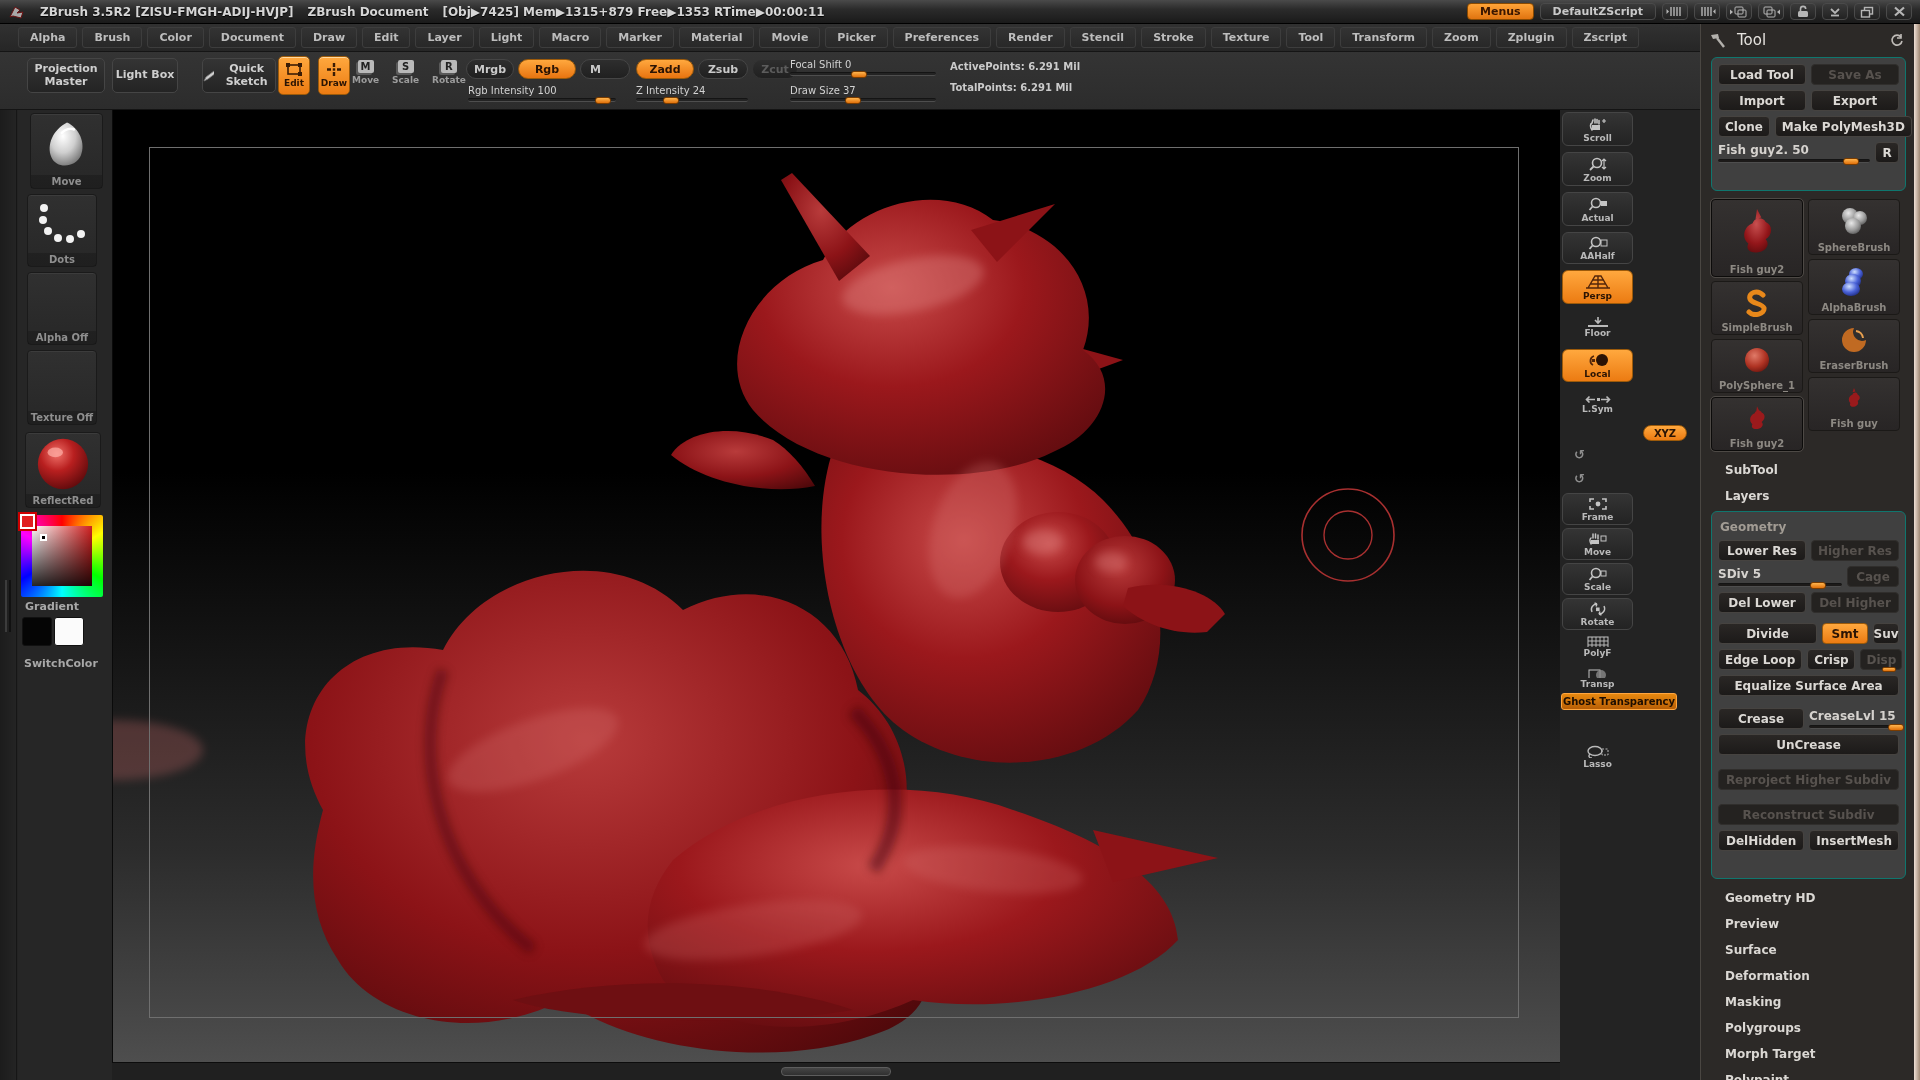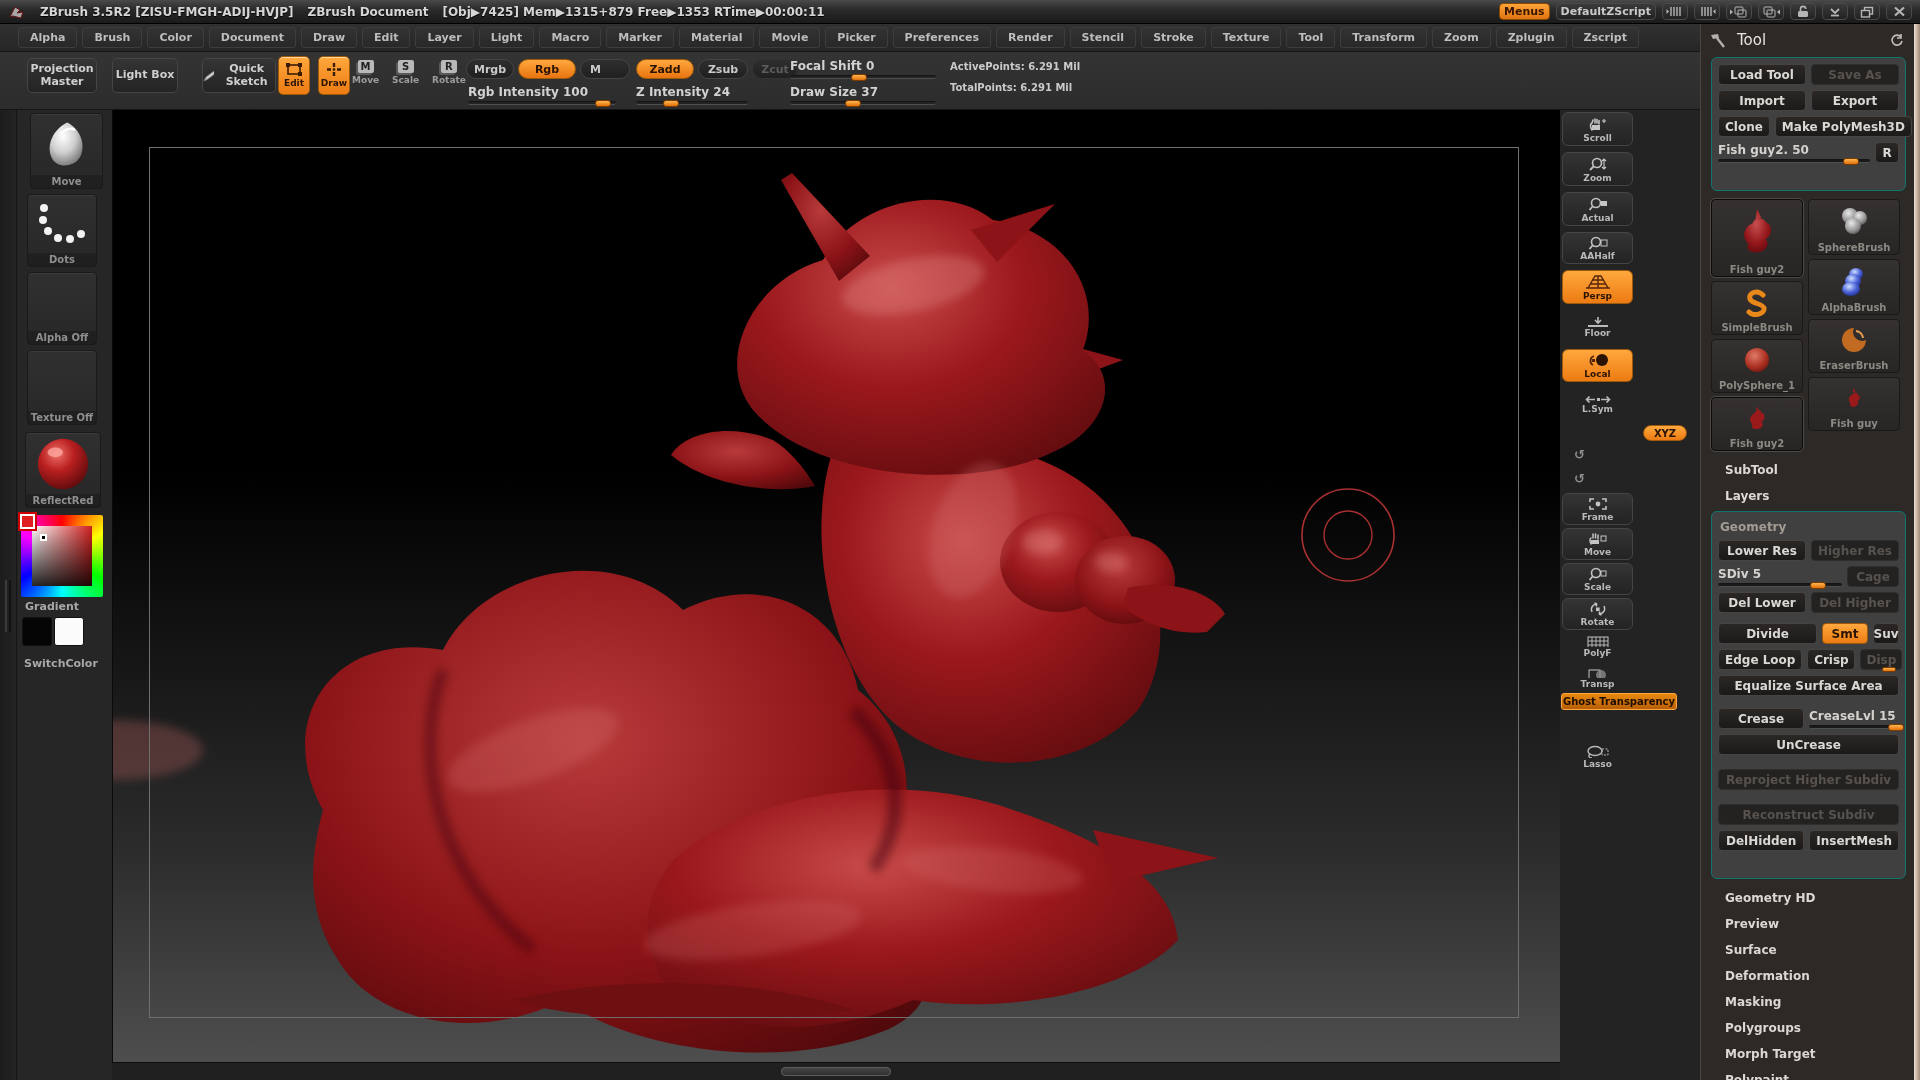--- a/index.html
+++ b/index.html
@@ -10,21 +10,21 @@
   
   #titlebar { position:absolute; top:0; left:0; width:1920px; height:24px;
     background:linear-gradient(#4a4a4a,#2b2b2b 40%,#1a1a1a);
     border-bottom:1px solid #000; display:flex; align-items:center; gap:14px;
     padding:0 8px; color:#d6d6d6; font-size:12px; font-weight:bold; }
   .titl-txt { white-space:nowrap; text-shadow:0 1px 1px #000; }
   .tb-right { margin-left:auto; display:flex; align-items:center; gap:6px; }
   .tb-btn { height:17px; border-radius:4px; border:1px solid #4a4a4a;
     background:linear-gradient(#3a3a3a,#222); color:#c9c9c9; font-size:11px;
     font-weight:bold; display:flex; align-items:center; justify-content:center;
-    padding:0 4px; }
+    padding:0 12px; }
   .tb-btn.orange { background:linear-gradient(#ffa438,#e07410); color:#3a1600;
     border-color:#8a4a00; }
   .tb-ico { width:26px; padding:0 2px; }
   .tb-ico svg { display:block; margin:auto; }
 
   
   #menubar { position:absolute; top:24px; left:0; width:1920px; height:28px;
     background:linear-gradient(#313131,#262626); border-bottom:1px solid #151515;
     display:flex; align-items:center; gap:5px; padding:0 0 0 18px; }
   .menu-item { font-size:11px; font-weight:bold; color:#bdbdbd; padding:3px 11px;
@@ -47,21 +47,21 @@
   .flat-tool { position:absolute; display:flex; flex-direction:column;
     align-items:center; gap:2px; color:#9c9c9c; font-size:9px; font-weight:bold; }
   .pill { position:absolute; height:20px; border-radius:10px;
     background:linear-gradient(#2e2e2e,#202020); border:1px solid #454545;
     color:#c9c9c9; font-size:11px; font-weight:bold; display:flex;
     align-items:center; justify-content:center; }
   .pill.on { background:linear-gradient(#ffa83e,#e87410); color:#2b1404;
     border-color:#9c5a0a; }
   .pill.dis { color:#5c5c5c; border-color:#333; }
   .slider { position:absolute; }
-  .slider .slabel { font-size:12px; font-weight:bold; color:#d2d2d2; white-space:nowrap; }
+  .slider .slabel { font-size:10px; font-weight:normal; color:#d2d2d2; white-space:nowrap; }
   .strack { position:relative; margin-top:2px; height:4px; background:#232323;
     border-top:1px solid #141414; border-bottom:1px solid #4e4e4e; border-radius:2px; }
   .shandle { position:absolute; top:-2px; width:16px; height:7px; border-radius:3px;
     background:linear-gradient(#ffb54f,#e0700a); border:1px solid #7a3c00; }
   .stat { position:absolute; font-size:10px; font-weight:bold; color:#cbcbcb; white-space:nowrap; }
 
   
   #main { position:absolute; top:110px; left:0; width:1920px; height:970px; background:#232323; }
   #left-strip { position:absolute; top:110px; left:0; width:17px; height:970px;
     background:linear-gradient(90deg,#1c1c1c,#242424); border-right:1px solid #161616; }
@@ -243,21 +243,21 @@
   <span class="menu-item">Stroke</span>
   <span class="menu-item">Texture</span>
   <span class="menu-item">Tool</span>
   <span class="menu-item">Transform</span>
   <span class="menu-item">Zoom</span>
   <span class="menu-item">Zplugin</span>
   <span class="menu-item">Zscript</span>
 </div>
 
 <div id="shelf">
-  <div class="shelf-btn" style="left:27px;top:6px;width:70px;height:35px;">Projection Master</div>
+  <div class="shelf-btn" style="left:27px;top:6px;width:78px;height:35px;">Projection Master</div>
   <div class="shelf-btn" style="left:112px;top:6px;width:66px;height:35px;">Light Box</div>
   <div class="shelf-btn" style="left:202px;top:6px;width:74px;height:35px;gap:4px;">
     <svg width="16" height="14">
       <path d="M1 12 L3 8 L11 2 L13 4 L5 10 Z" fill="#cfcfcf" stroke="#777" stroke-width="0.8"></path>
     </svg>
     <span>Quick Sketch</span>
   </div>
 
   <div class="shelf-btn icon-btn on" style="left:278px;top:4px;width:32px;height:39px;">
     <svg width="18" height="15">

